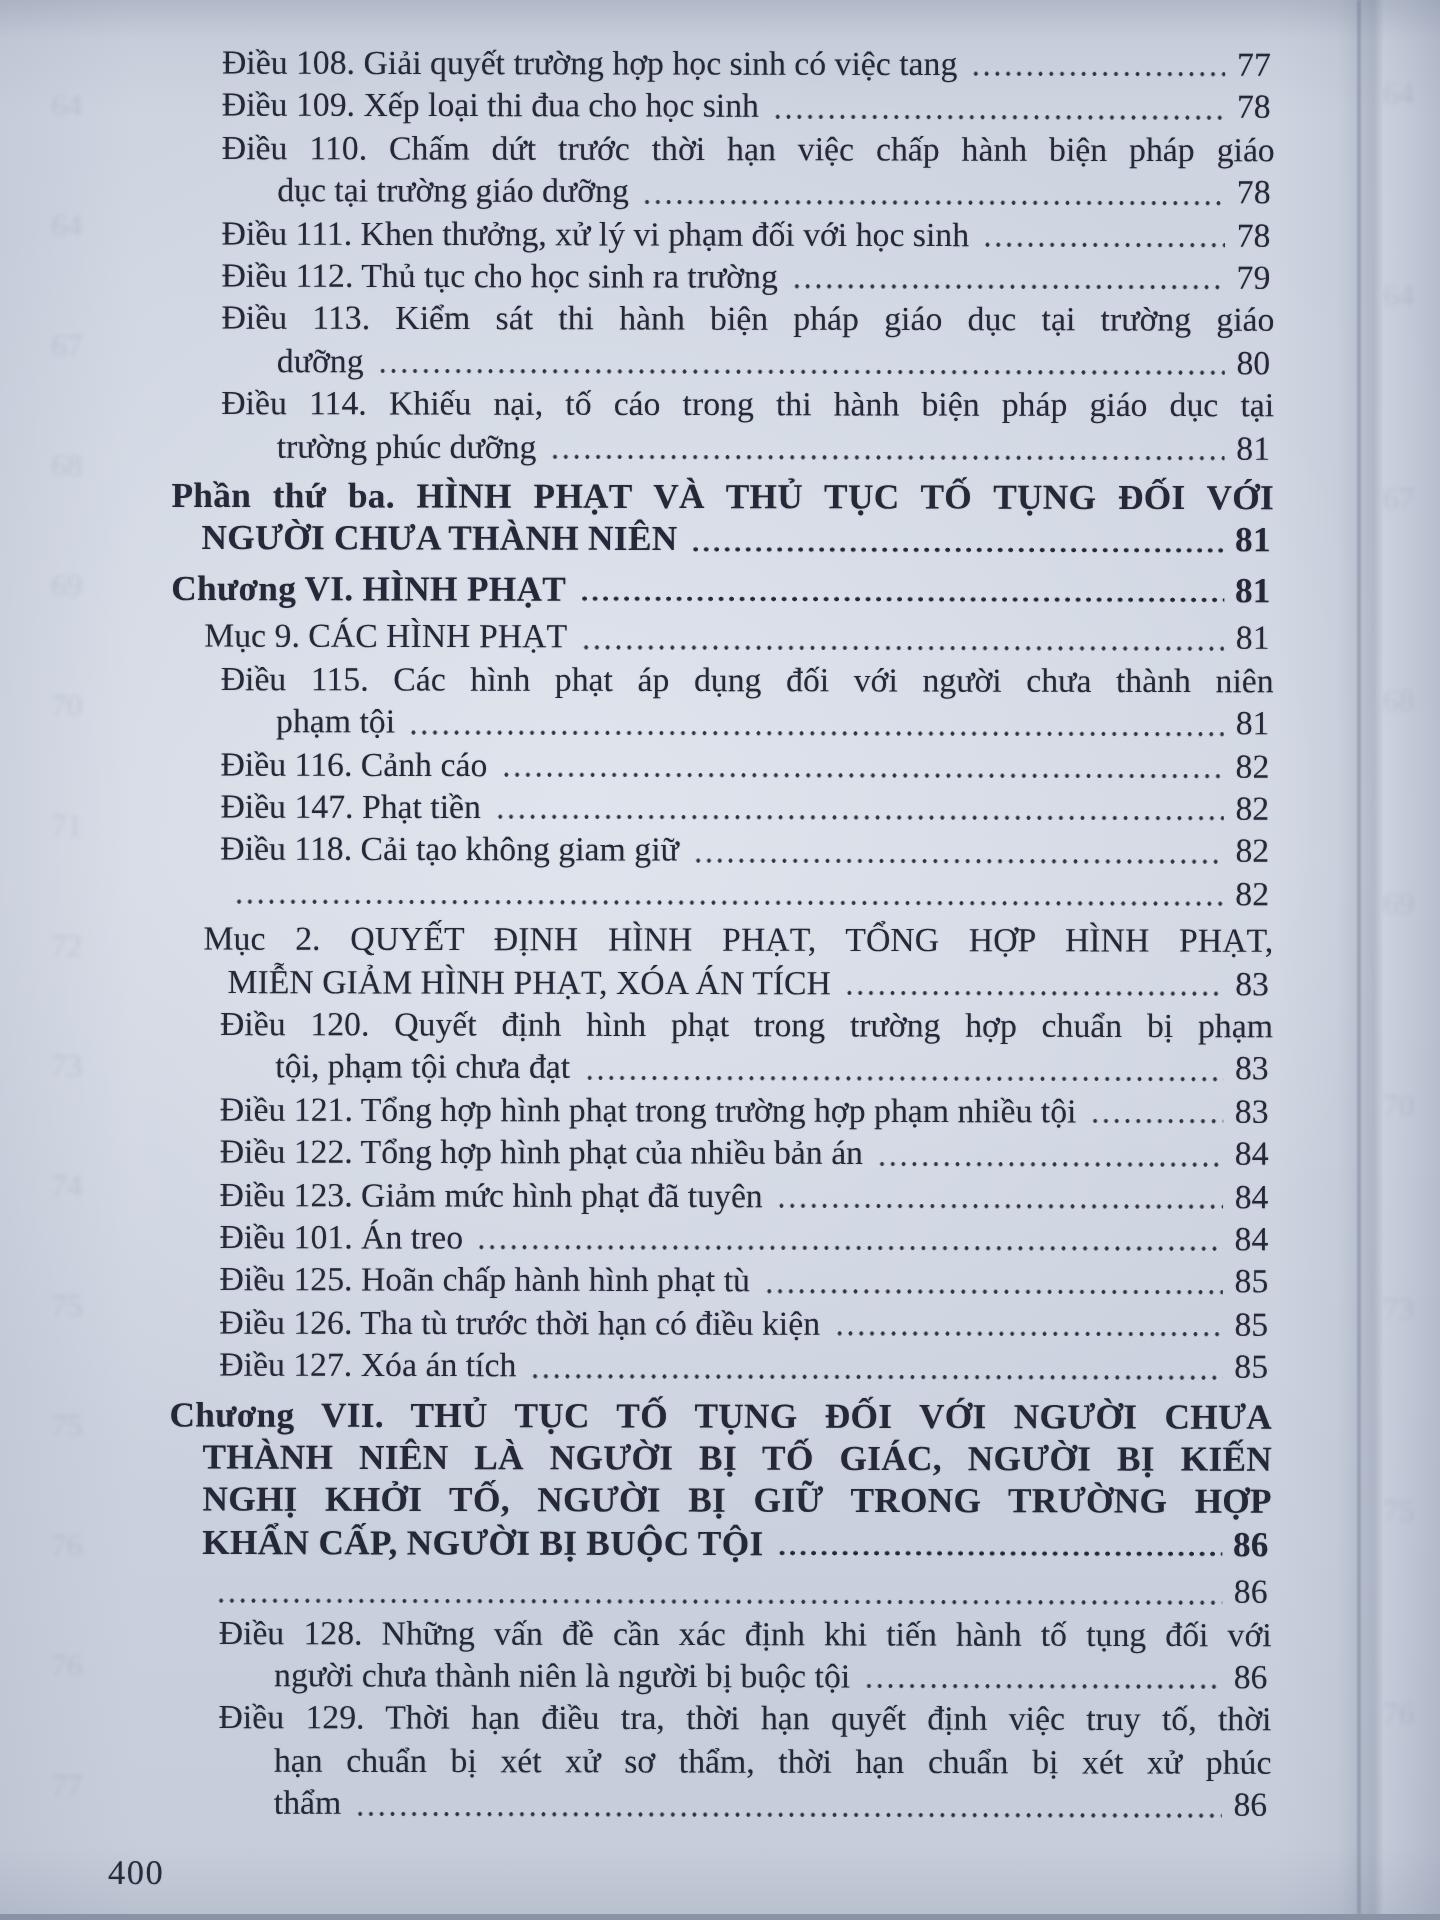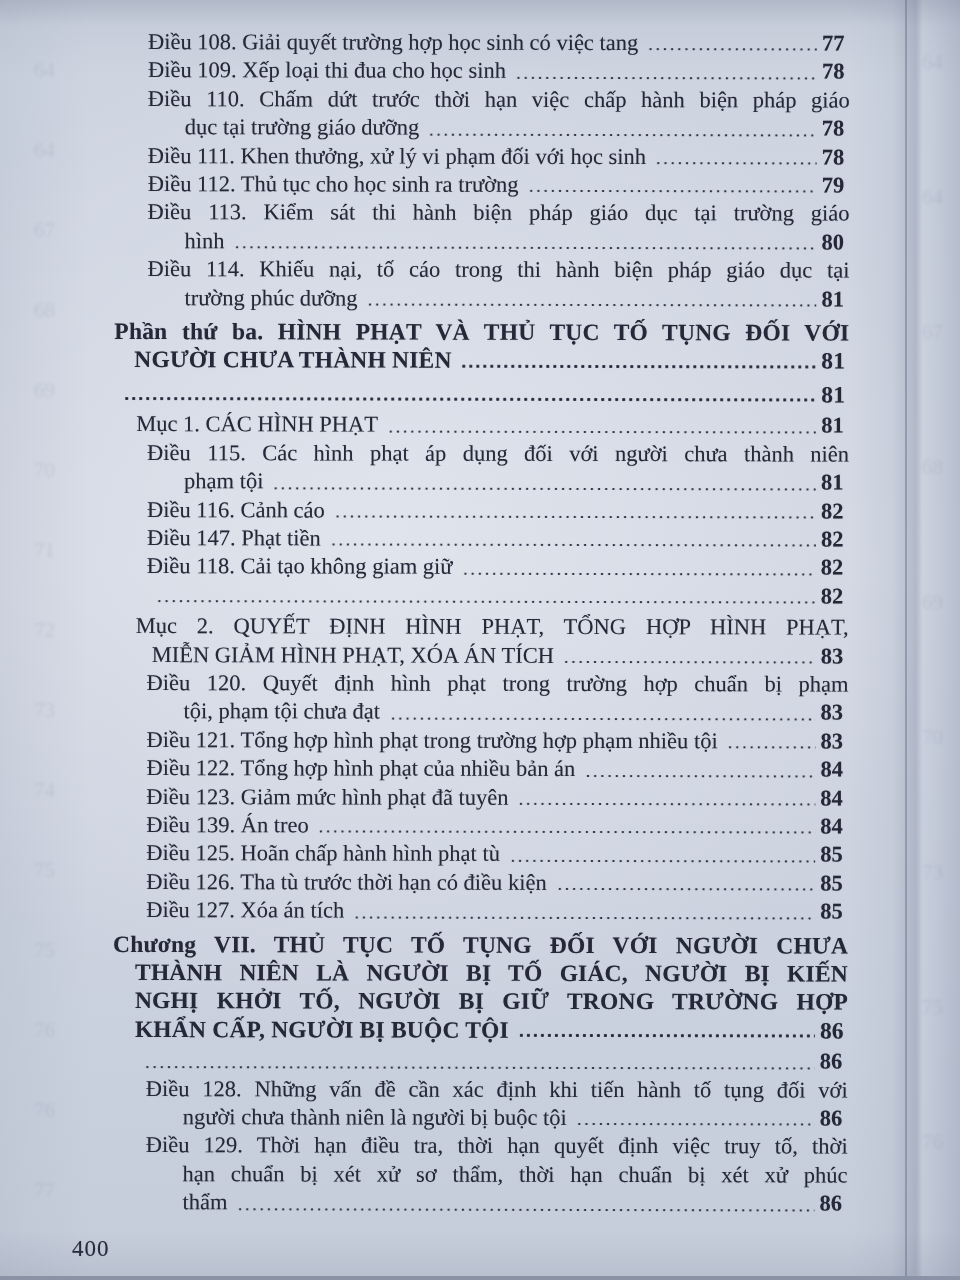--- a/index.html
+++ b/index.html
@@ -64,21 +64,21 @@
   .lead{
     flex:1 1 auto;
     align-self:flex-end;
     height:4px;
     margin:0 5px 6px 9px;
     background-image:radial-gradient(circle, rgba(34,38,56,0.92) 1.15px, rgba(34,38,56,0) 1.5px);
     background-size:7.2px 4px;
     background-repeat:repeat-x;
     background-position:left bottom;
   }
-  .pg{min-width:28px;text-align:left;font-weight:bold;}
+  .pg{min-width:28px;text-align:center;}
   
   .entry.dieu{padding-left:70px;}
   .entry.dieu .line.first{margin-left:-37px;}
   .entry.muc{padding-left:38px;}
   .entry.muc .line.first{margin-left:-16px;}
   .entry.phan{padding-left:20px;}
   .entry.phan .line.first{margin-left:-20px;}
   .entry.chuong{padding-left:22px;}
   .entry.chuong .line.first{margin-left:-22px;}
   .entry.phan,.entry.chuong{
@@ -162,21 +162,21 @@
       <div class="entry dieu">
         <div class="line first last">
           <span class="txt">Điều 112. Thủ tục cho học sinh ra trường</span>
           <span class="lead"></span>
           <span class="pg">79</span>
         </div>
       </div>
       <div class="entry dieu">
         <div class="line first fill">Điều 113. Kiểm sát thi hành biện pháp giáo dục tại trường giáo</div>
         <div class="line last">
-          <span class="txt">hình</span>
+          <span class="txt">dưỡng</span>
           <span class="lead"></span>
           <span class="pg">80</span>
         </div>
       </div>
       <div class="entry dieu">
         <div class="line first fill">Điều 114. Khiếu nại, tố cáo trong thi hành biện pháp giáo dục tại</div>
         <div class="line last">
           <span class="txt">trường phúc dưỡng</span>
           <span class="lead"></span>
           <span class="pg">81</span>
@@ -185,27 +185,28 @@
       <div class="entry phan">
         <div class="line first fill">Phần thứ ba. HÌNH PHẠT VÀ THỦ TỤC TỐ TỤNG ĐỐI VỚI</div>
         <div class="line last">
           <span class="txt">NGƯỜI CHƯA THÀNH NIÊN</span>
           <span class="lead"></span>
           <span class="pg">81</span>
         </div>
       </div>
       <div class="entry chuong">
         <div class="line first last">
+          <span class="txt">Chương VI. HÌNH PHẠT</span>
           <span class="lead"></span>
           <span class="pg">81</span>
         </div>
       </div>
       <div class="entry muc">
         <div class="line first last">
-          <span class="txt">Mục 1. CÁC HÌNH PHẠT</span>
+          <span class="txt">Mục 9. CÁC HÌNH PHẠT</span>
           <span class="lead"></span>
           <span class="pg">81</span>
         </div>
       </div>
       <div class="entry dieu">
         <div class="line first fill">Điều 115. Các hình phạt áp dụng đối với người chưa thành niên</div>
         <div class="line last">
           <span class="txt">phạm tội</span>
           <span class="lead"></span>
           <span class="pg">81</span>
@@ -270,21 +271,21 @@
       </div>
       <div class="entry dieu">
         <div class="line first last">
           <span class="txt">Điều 123. Giảm mức hình phạt đã tuyên</span>
           <span class="lead"></span>
           <span class="pg">84</span>
         </div>
       </div>
       <div class="entry dieu">
         <div class="line first last">
-          <span class="txt">Điều 139. Án treo</span>
+          <span class="txt">Điều 101. Án treo</span>
           <span class="lead"></span>
           <span class="pg">84</span>
         </div>
       </div>
       <div class="entry dieu">
         <div class="line first last">
           <span class="txt">Điều 125. Hoãn chấp hành hình phạt tù</span>
           <span class="lead"></span>
           <span class="pg">85</span>
         </div>

